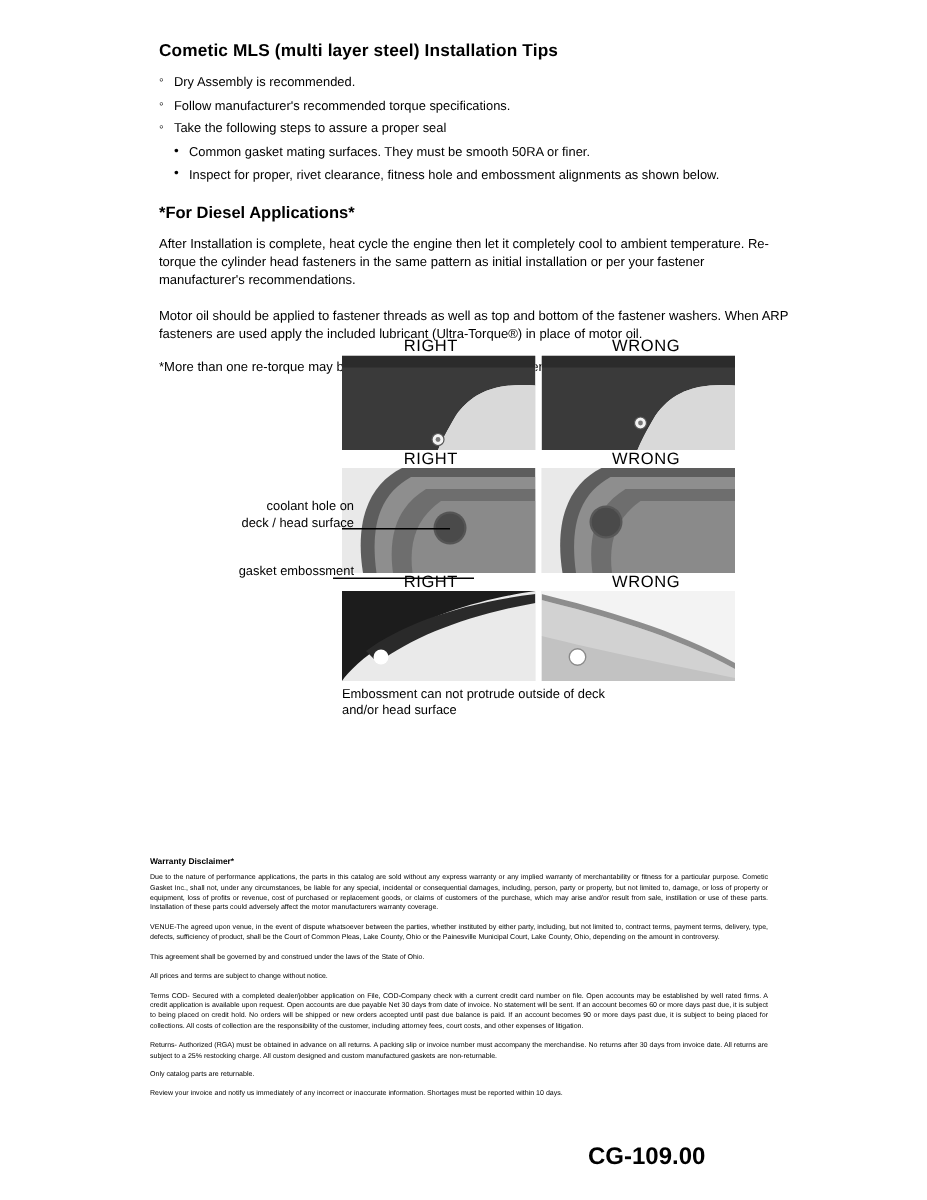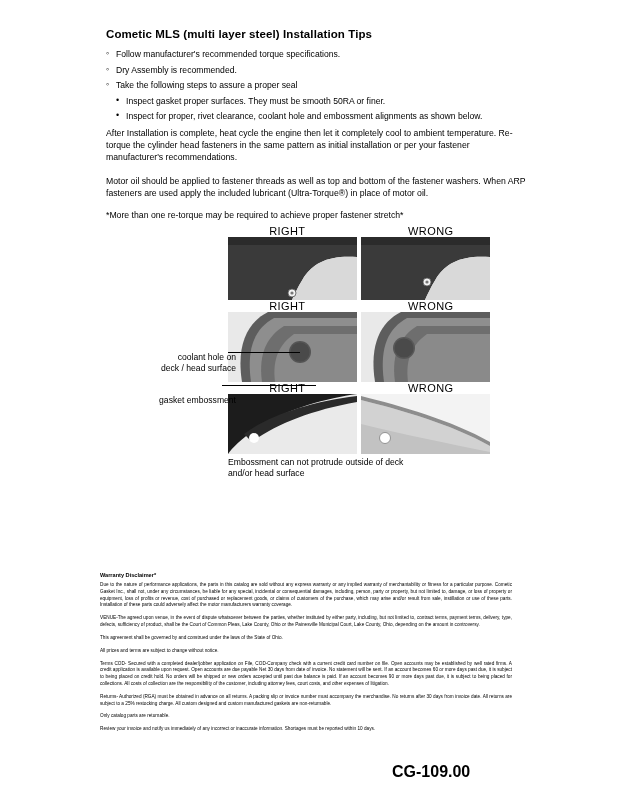--- a/index.html
+++ b/index.html
@@ -110,21 +110,20 @@
   .caption.two{
     line-height:1.25;
   }
 
   
   .callouts{
     position:absolute;
     left:106px;top:332px;width:130px;
     text-align:right;
     font-size:8.6px;
-    margin-top:20px;
   }
   .callouts .c1{line-height:1.25;}
   .callouts .c2{margin-top:22px;}
   .calloutline{
     position:absolute;
     background:#000;height:1px;
   }
 
   
   .warranty{
@@ -151,31 +150,32 @@
 </style>
 </head>
 <body>
 
 <div class="page">
 
   <div class="content">
     <h1 class="title">Cometic MLS (multi layer steel) Installation Tips</h1>
 
     <ul class="bullets">
+      <li>Dry Assembly is recommended.</li>
       <li>Follow manufacturer's recommended torque specifications.</li>
-      <li>Dry Assembly is recommended.</li>
       <li>
         <span>Take the following steps to assure a proper seal</span>
         <ul class="sub">
-          <li>Inspect gasket proper surfaces.  They must be smooth 50RA or finer.</li>
-          <li>Inspect for proper, rivet clearance, coolant hole and embossment alignments as shown below.</li>
+          <li>Common gasket mating surfaces.  They must be smooth 50RA or finer.</li>
+          <li>Inspect for proper, rivet clearance, fitness hole and embossment alignments as shown below.</li>
         </ul>
       </li>
     </ul>
 
+    <h2 class="subtitle">*For Diesel Applications*</h2>
     <p class="body">After Installation is complete, heat cycle the engine then let it completely cool to ambient temperature. Re-torque the cylinder head fasteners in the same pattern as initial installation or per your fastener manufacturer's recommendations.</p>
     <p class="body">Motor oil should be applied to fastener threads as well as top and bottom of the fastener washers. When ARP fasteners are used apply the included lubricant (Ultra-Torque®) in place of motor oil.</p>
     <p class="note">*More than one re-torque may be required to achieve proper fastener stretch*</p>
   </div>
 
   <div class="figures">
 
     <div class="figrow">
       <div class="labelrow">
         <div class="lbl">RIGHT</div>

